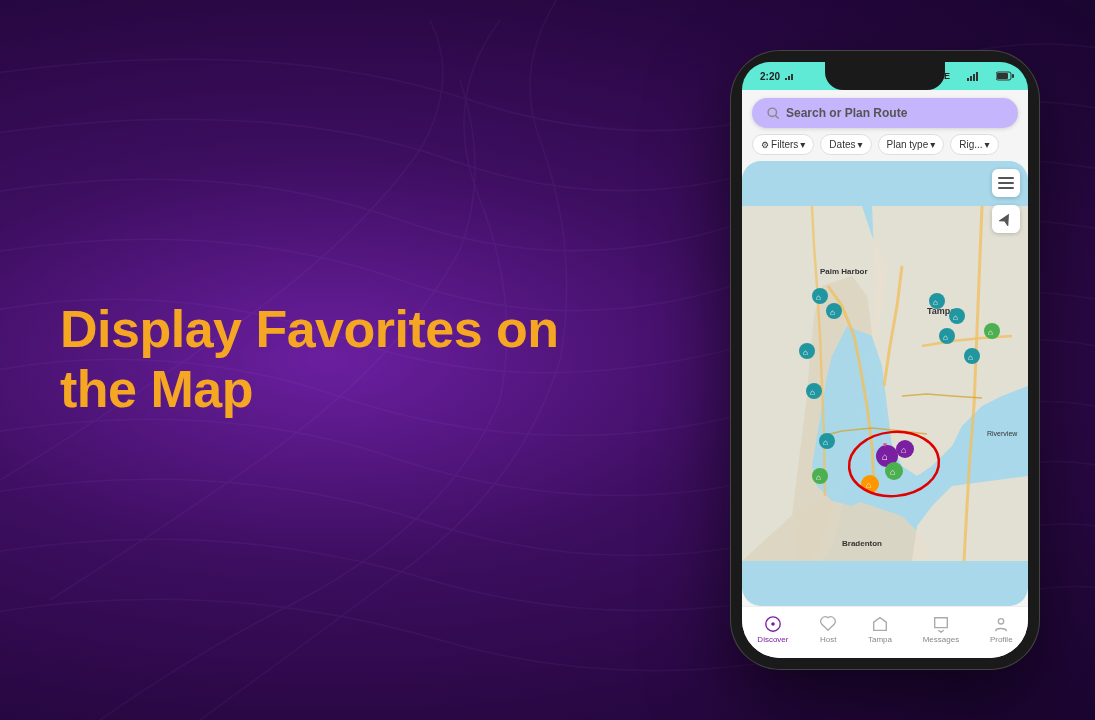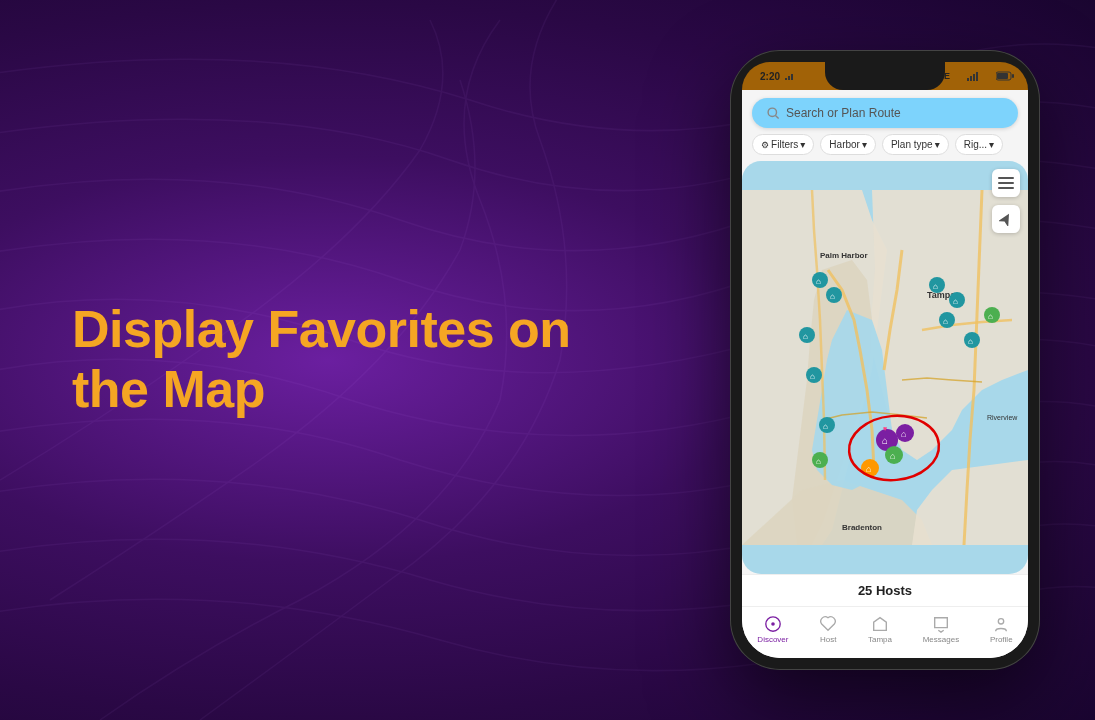--- a/index.html
+++ b/index.html
@@ -38,21 +38,20 @@
       z-index: 10;
       max-width: 550px;
     }
 
     .headline h1 {
       font-size: 52px;
       font-weight: 800;
       color: #f5a623;
       line-height: 1.15;
       letter-spacing: -0.5px;
-      margin-left: 12px;
     }
 
     
     .phone-wrapper {
       position: absolute;
       right: 55px;
       top: 50%;
       transform: translateY(-50%);
       z-index: 10;
     }
@@ -76,21 +75,21 @@
       width: 120px;
       height: 28px;
       background: #1a1a1a;
       border-radius: 0 0 18px 18px;
       z-index: 20;
     }
 
     
     .phone-status-bar {
       height: 28px;
-      background: #a16207;
+      background: #5eead4;
       border-radius: 38px 38px 0 0;
       display: flex;
       align-items: center;
       justify-content: space-between;
       padding: 0 14px 0 18px;
       font-size: 10px;
       font-weight: 600;
       color: #222;
       position: relative;
       z-index: 5;
@@ -104,29 +103,30 @@
       background: #f5f5f5;
       border-radius: 0 0 38px 38px;
       height: calc(100% - 28px);
       overflow: hidden;
       display: flex;
       flex-direction: column;
     }
 
     
     .search-bar {
-      background: #7dd3fc;
+      background: #c4b5fd;
       margin: 8px 10px 6px;
       border-radius: 25px;
       padding: 8px 14px;
       display: flex;
       align-items: center;
       gap: 6px;
       box-shadow: 0 1px 4px rgba(0,0,0,0.15);
       flex-shrink: 0;
+      font-weight: bold;
     }
 
     .search-bar span {
       font-size: 12px;
       color: #555;
     }
 
     .search-icon-svg {
       width: 14px;
       height: 14px;
@@ -314,21 +314,21 @@
         <span>Search or Plan Route</span>
       </div>
 
       <div class="filter-bar">
         <div class="filter-chip">
           <span class="icon">⚙</span>
           <span>Filters</span>
           <span>▾</span>
         </div>
         <div class="filter-chip">
-          <span>Harbor</span>
+          <span>Dates</span>
           <span>▾</span>
         </div>
         <div class="filter-chip">
           <span>Plan type</span>
           <span>▾</span>
         </div>
         <div class="filter-chip">
           <span>Rig...</span>
           <span>▾</span>
         </div>
@@ -453,23 +453,20 @@
           </svg>
         </div>
 
         <div class="map-btn-location">
           <svg width="14" height="14" viewBox="0 0 14 14">
             <polygon points="7,1 13,13 7,10 1,13" fill="#555" transform="rotate(30,7,7)"></polygon>
           </svg>
         </div>
       </div>
 
-      <div class="hosts-bar">
-        <span>25 Hosts</span>
-      </div>
 
       <div class="bottom-nav">
         <div class="nav-item active">
           <svg viewBox="0 0 20 20" fill="#7b1fa2">
             <circle cx="10" cy="10" r="8" stroke="#7b1fa2" stroke-width="1.5" fill="none"></circle>
             <circle cx="10" cy="10" r="2" fill="#7b1fa2"></circle>
           </svg>
           <span>Discover</span>
         </div>
         <div class="nav-item">

